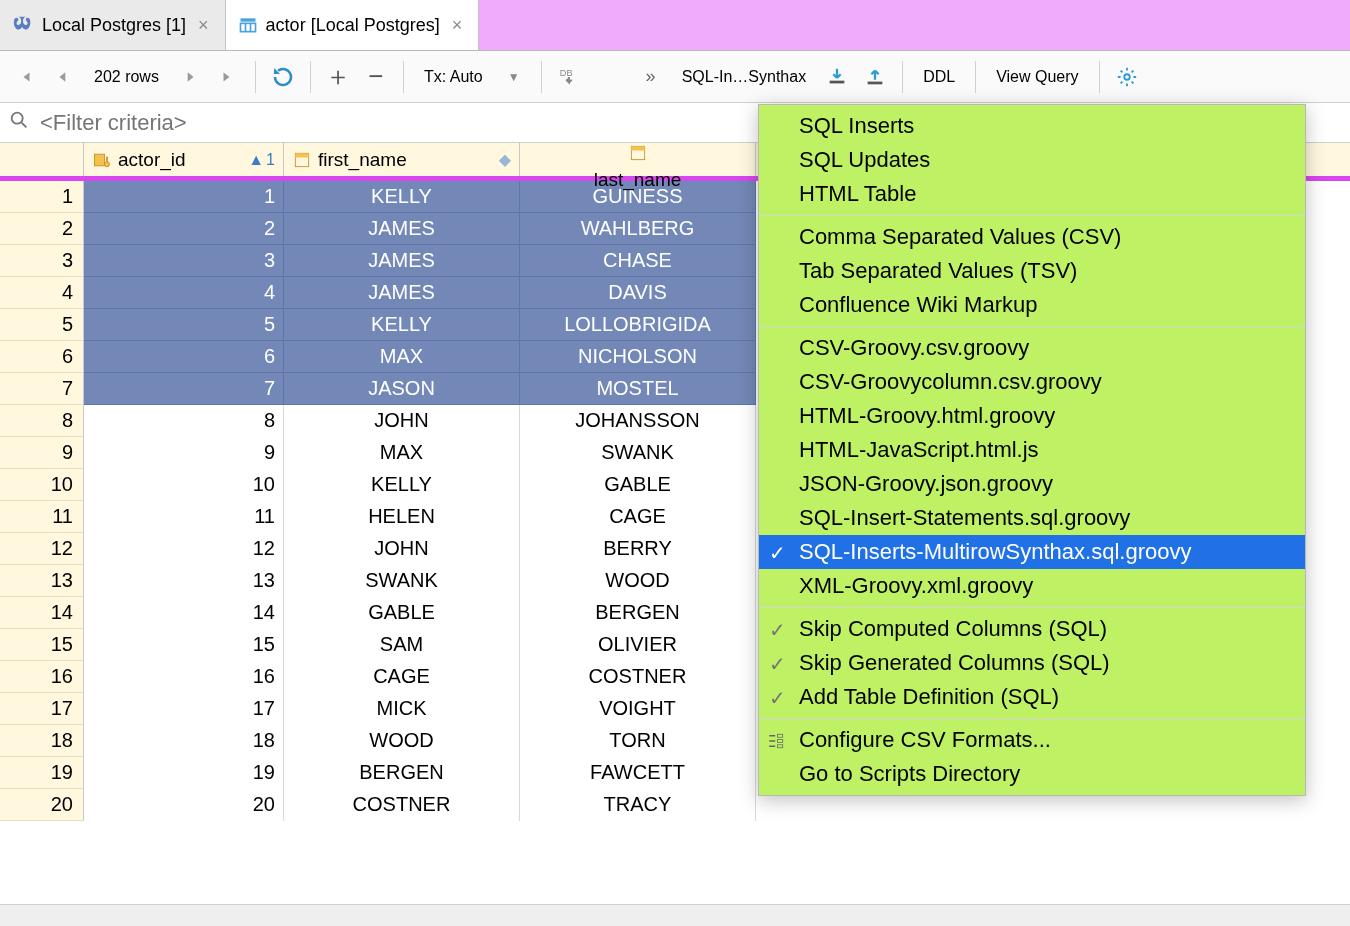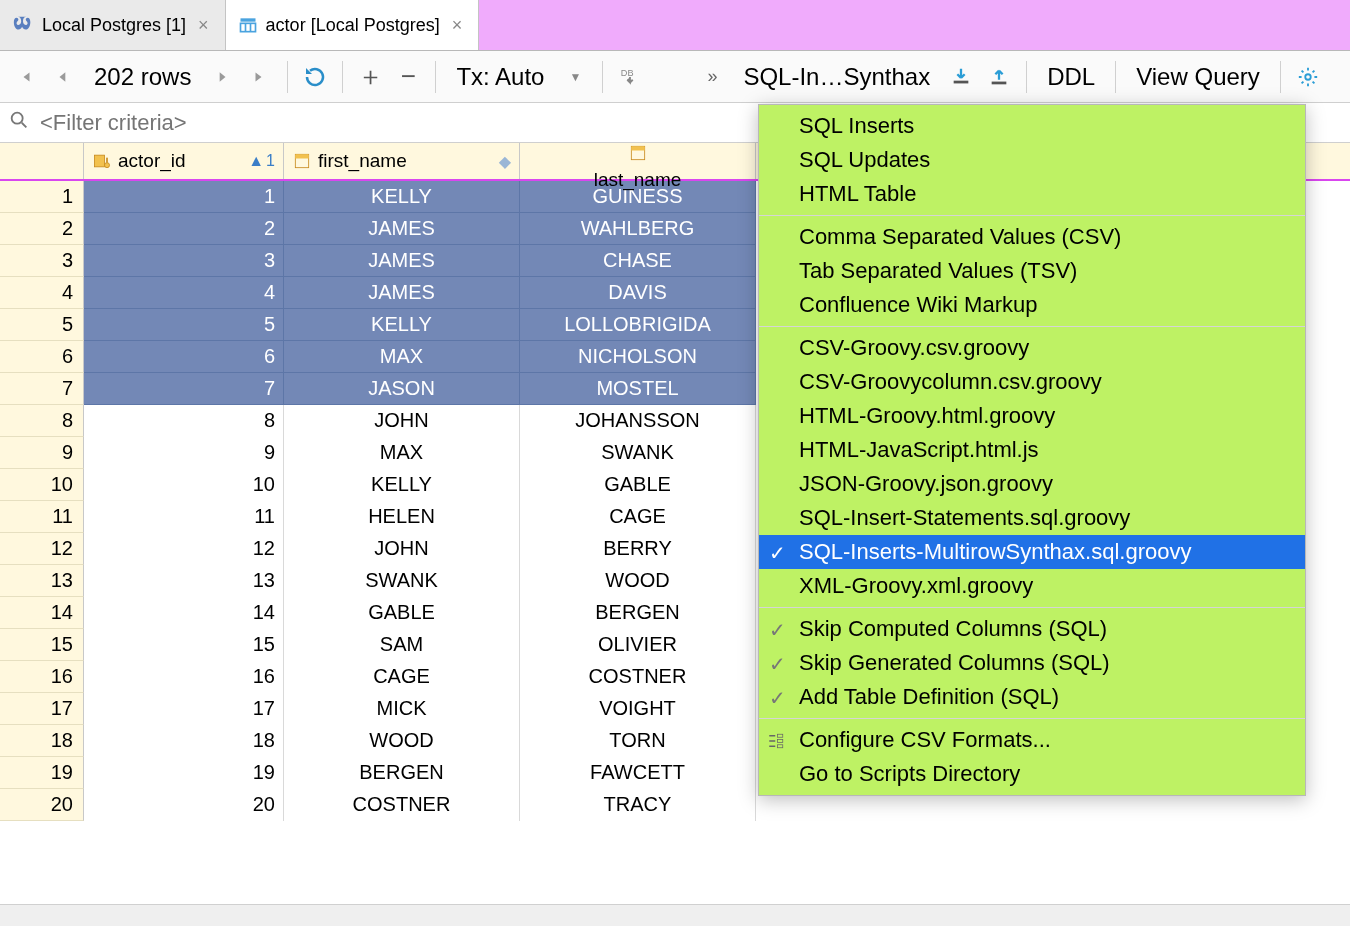--- a/index.html
+++ b/index.html
@@ -41,39 +41,39 @@
     background: #fafafa;
     border-bottom: 1px solid #cfcfcf;
     padding: 0 8px;
     gap: 4px;
   }
   .tb-btn {
     display:flex; align-items:center; justify-content:center;
     min-width:34px; height:34px;
     color:#15803d;
   }
-  .tb-label { padding: 0 10px; font-size: 24px; color:#000; }
+  .tb-label { padding: 0 10px; font-size: 16px; color:#000; }
   .tb-sep { width:1px; height:32px; background:#d0d0d0; margin:0 6px; }
 
   
   .filter-row {
     display:flex; align-items:center; height:40px;
     border-bottom:1px solid #cfcfcf;
     padding:0 8px; gap:10px;
   }
   .filter-input {
     border:none; outline:none; font-size:22px; color:#999; 
     flex:1; background:transparent;
   }
 
   
   .grid-header {
     display:flex; height:38px;
     background:#fff8de;
-    border-bottom:2px solid #d946ef;
+    border-bottom:5px solid #d946ef;
     font-size:19px;
   }
   .row-head { width:84px; border-right:1px solid #c8c8c8; }
   .col-head {
     display:flex; align-items:center; gap:6px;
     padding:0 8px;
     border-right:1px solid #c8c8c8;
     position:relative;
   }
   .col-head .sort-right {

